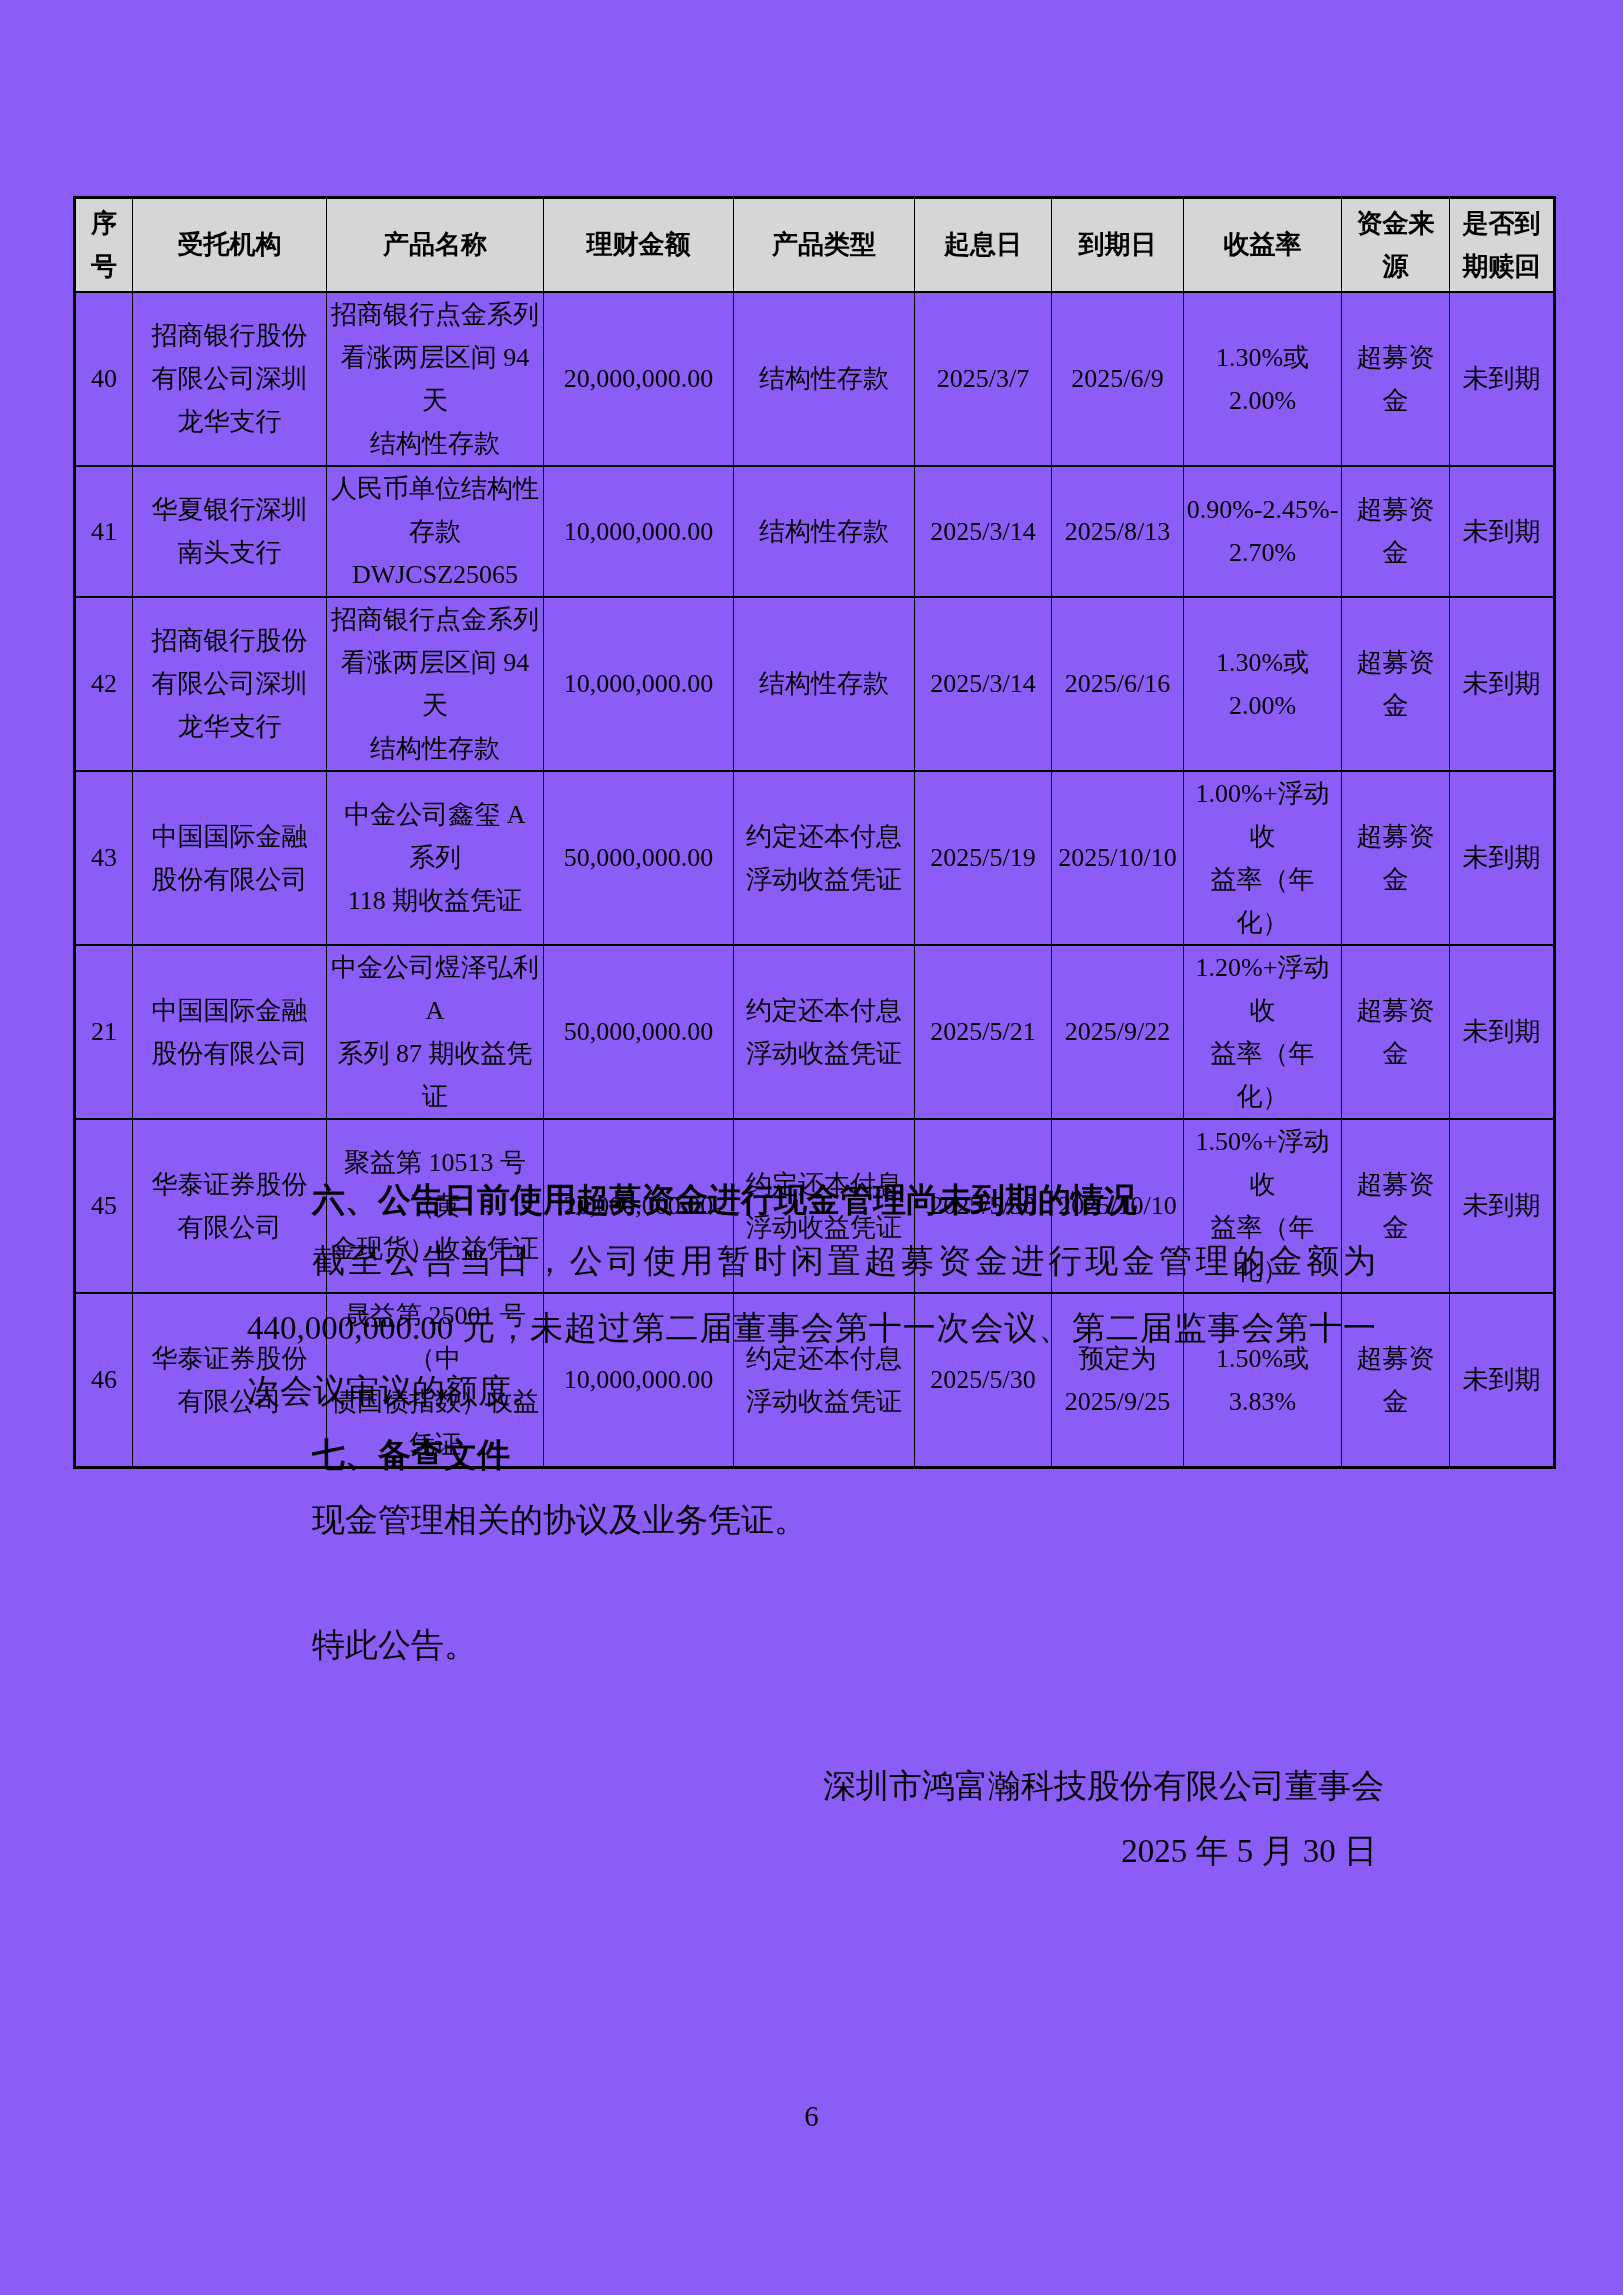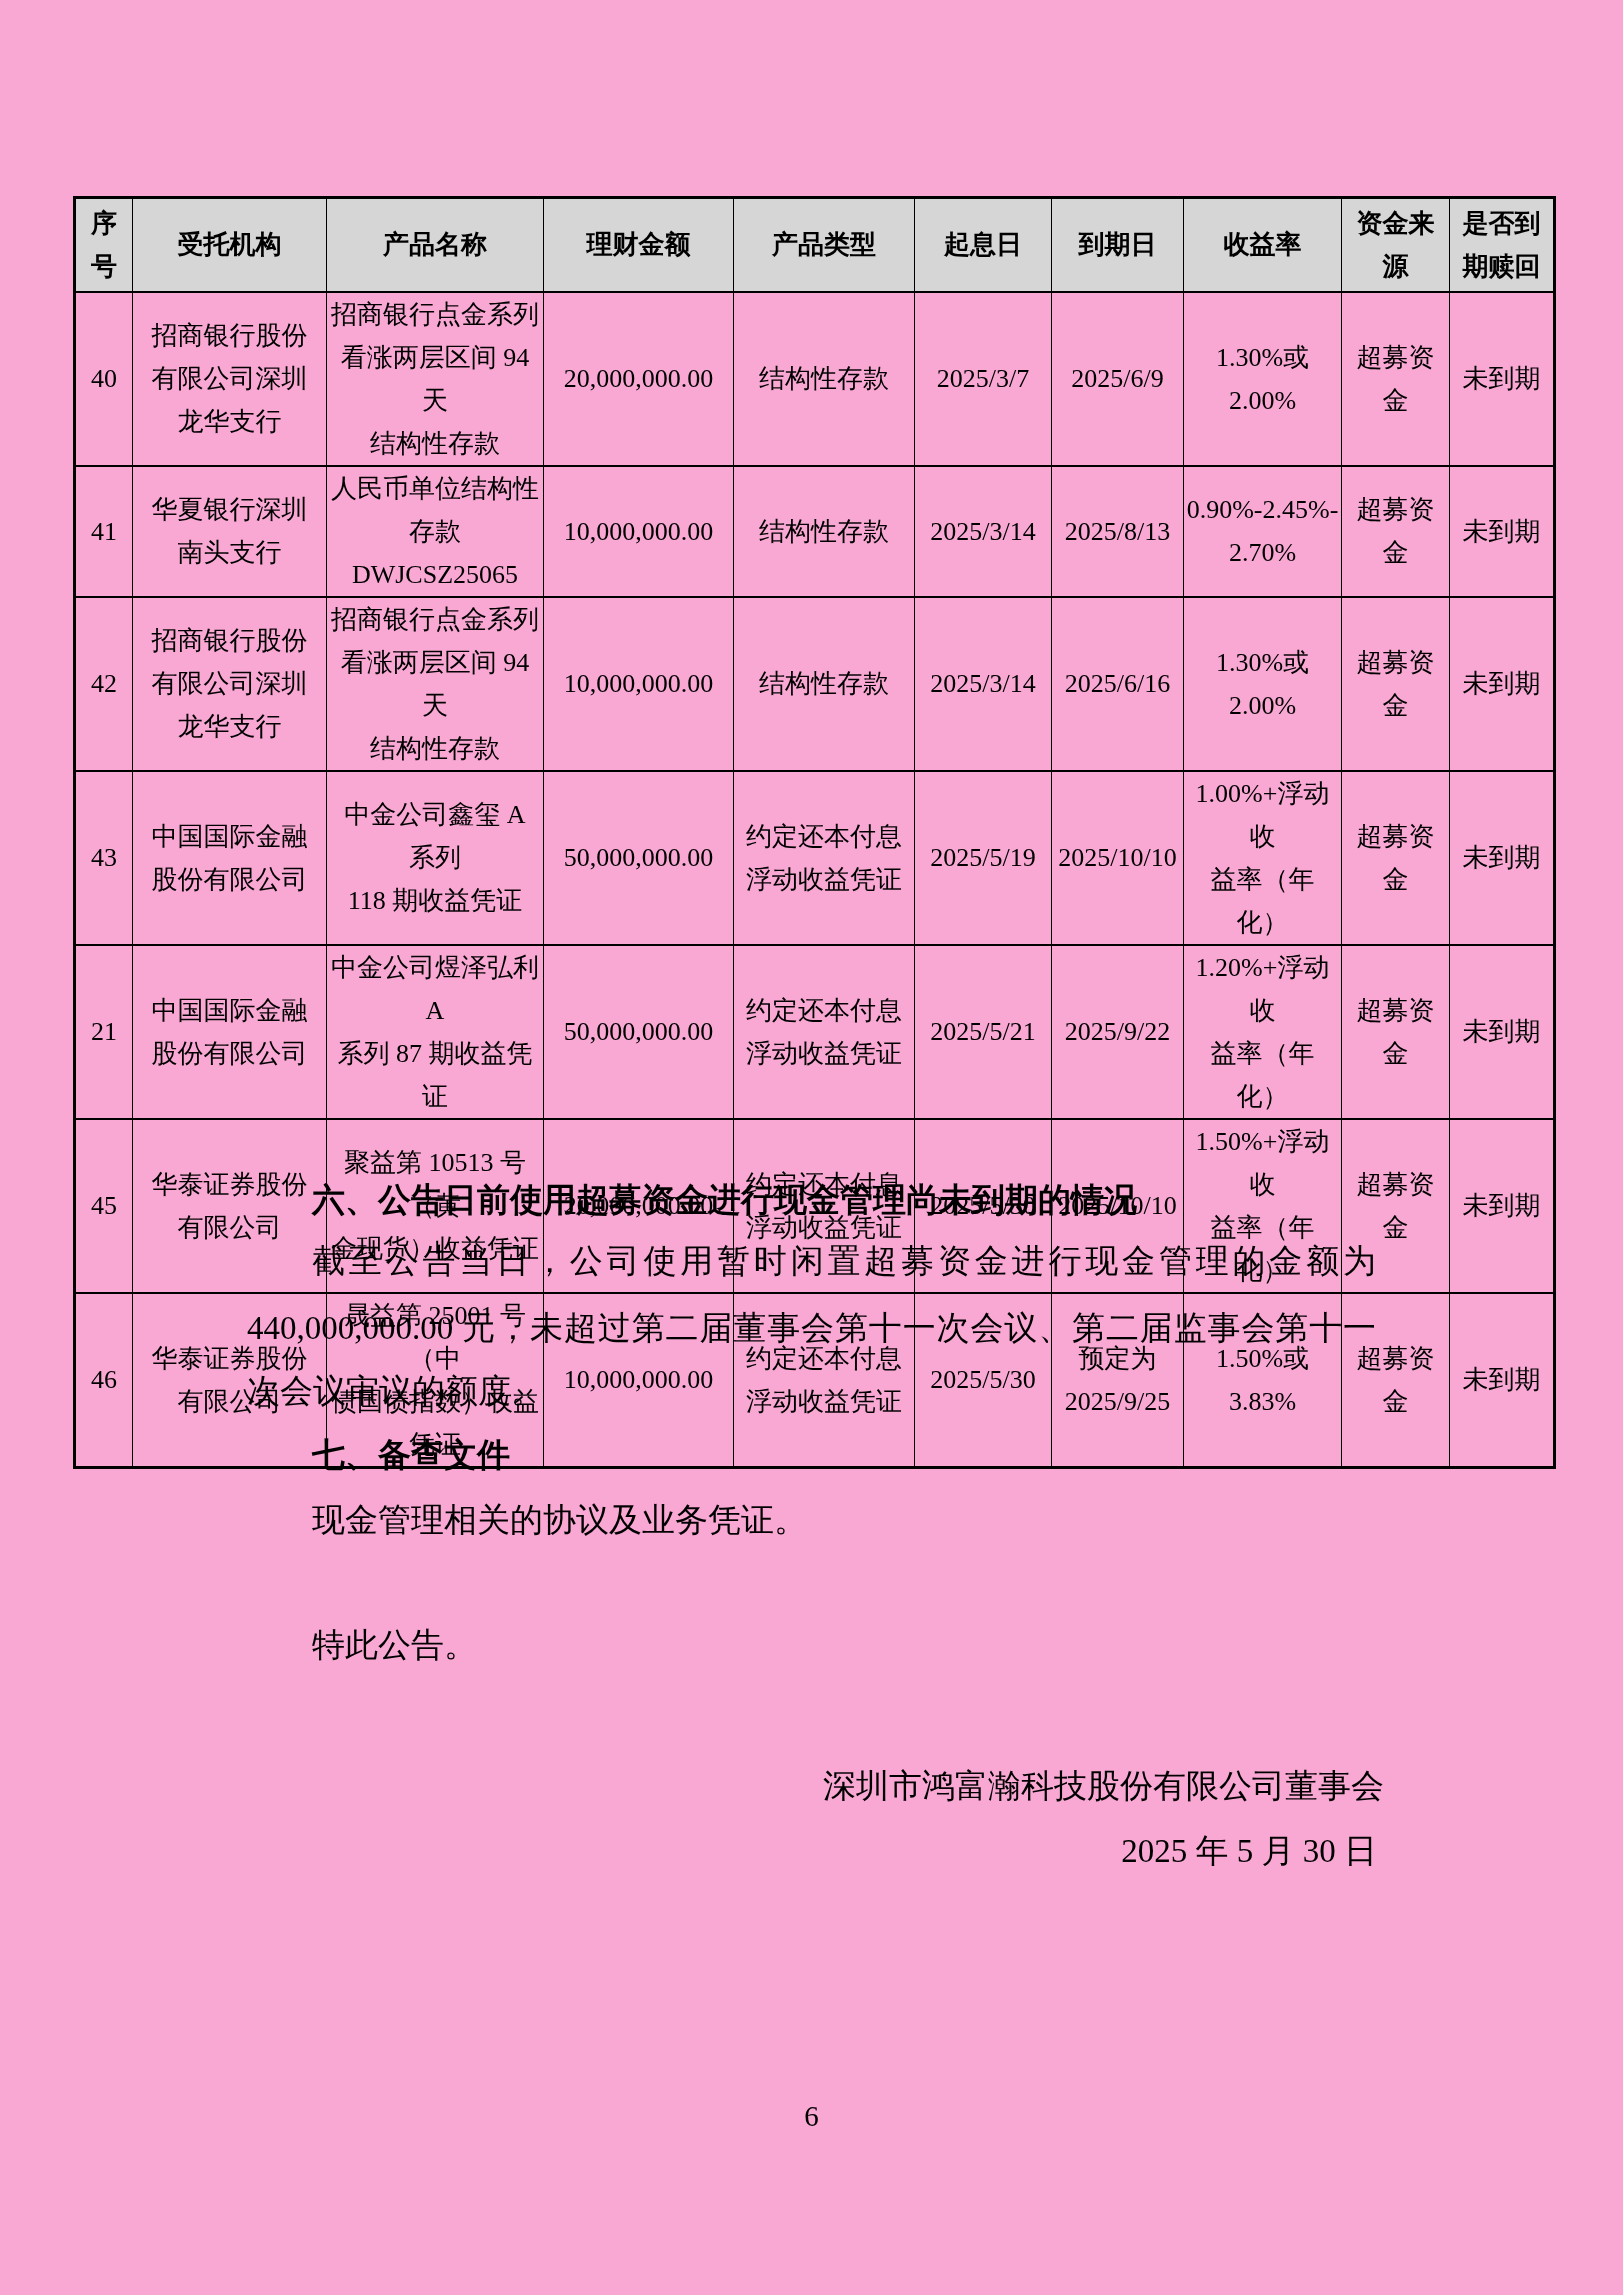--- a/index.html
+++ b/index.html
@@ -1,20 +1,20 @@
 <!DOCTYPE html>
 <html style="font-size:10.5px"><head>
 <meta charset="utf-8">
 <style>
   html,body { margin:0; padding:0; background:#ffffff; }
   .page {
     position:relative;
     width:1623px;
     height:2295px;
-    background:#f9a8d4;
+    background:#8b5cf6;
     color:#000;
     font-family:"Liberation Serif","DejaVu Serif",serif;
     overflow:hidden;
   }
   table.doc-table {
     position:absolute;
     left:73px;
     top:196px;
     width:1480px;
     table-layout:fixed;

